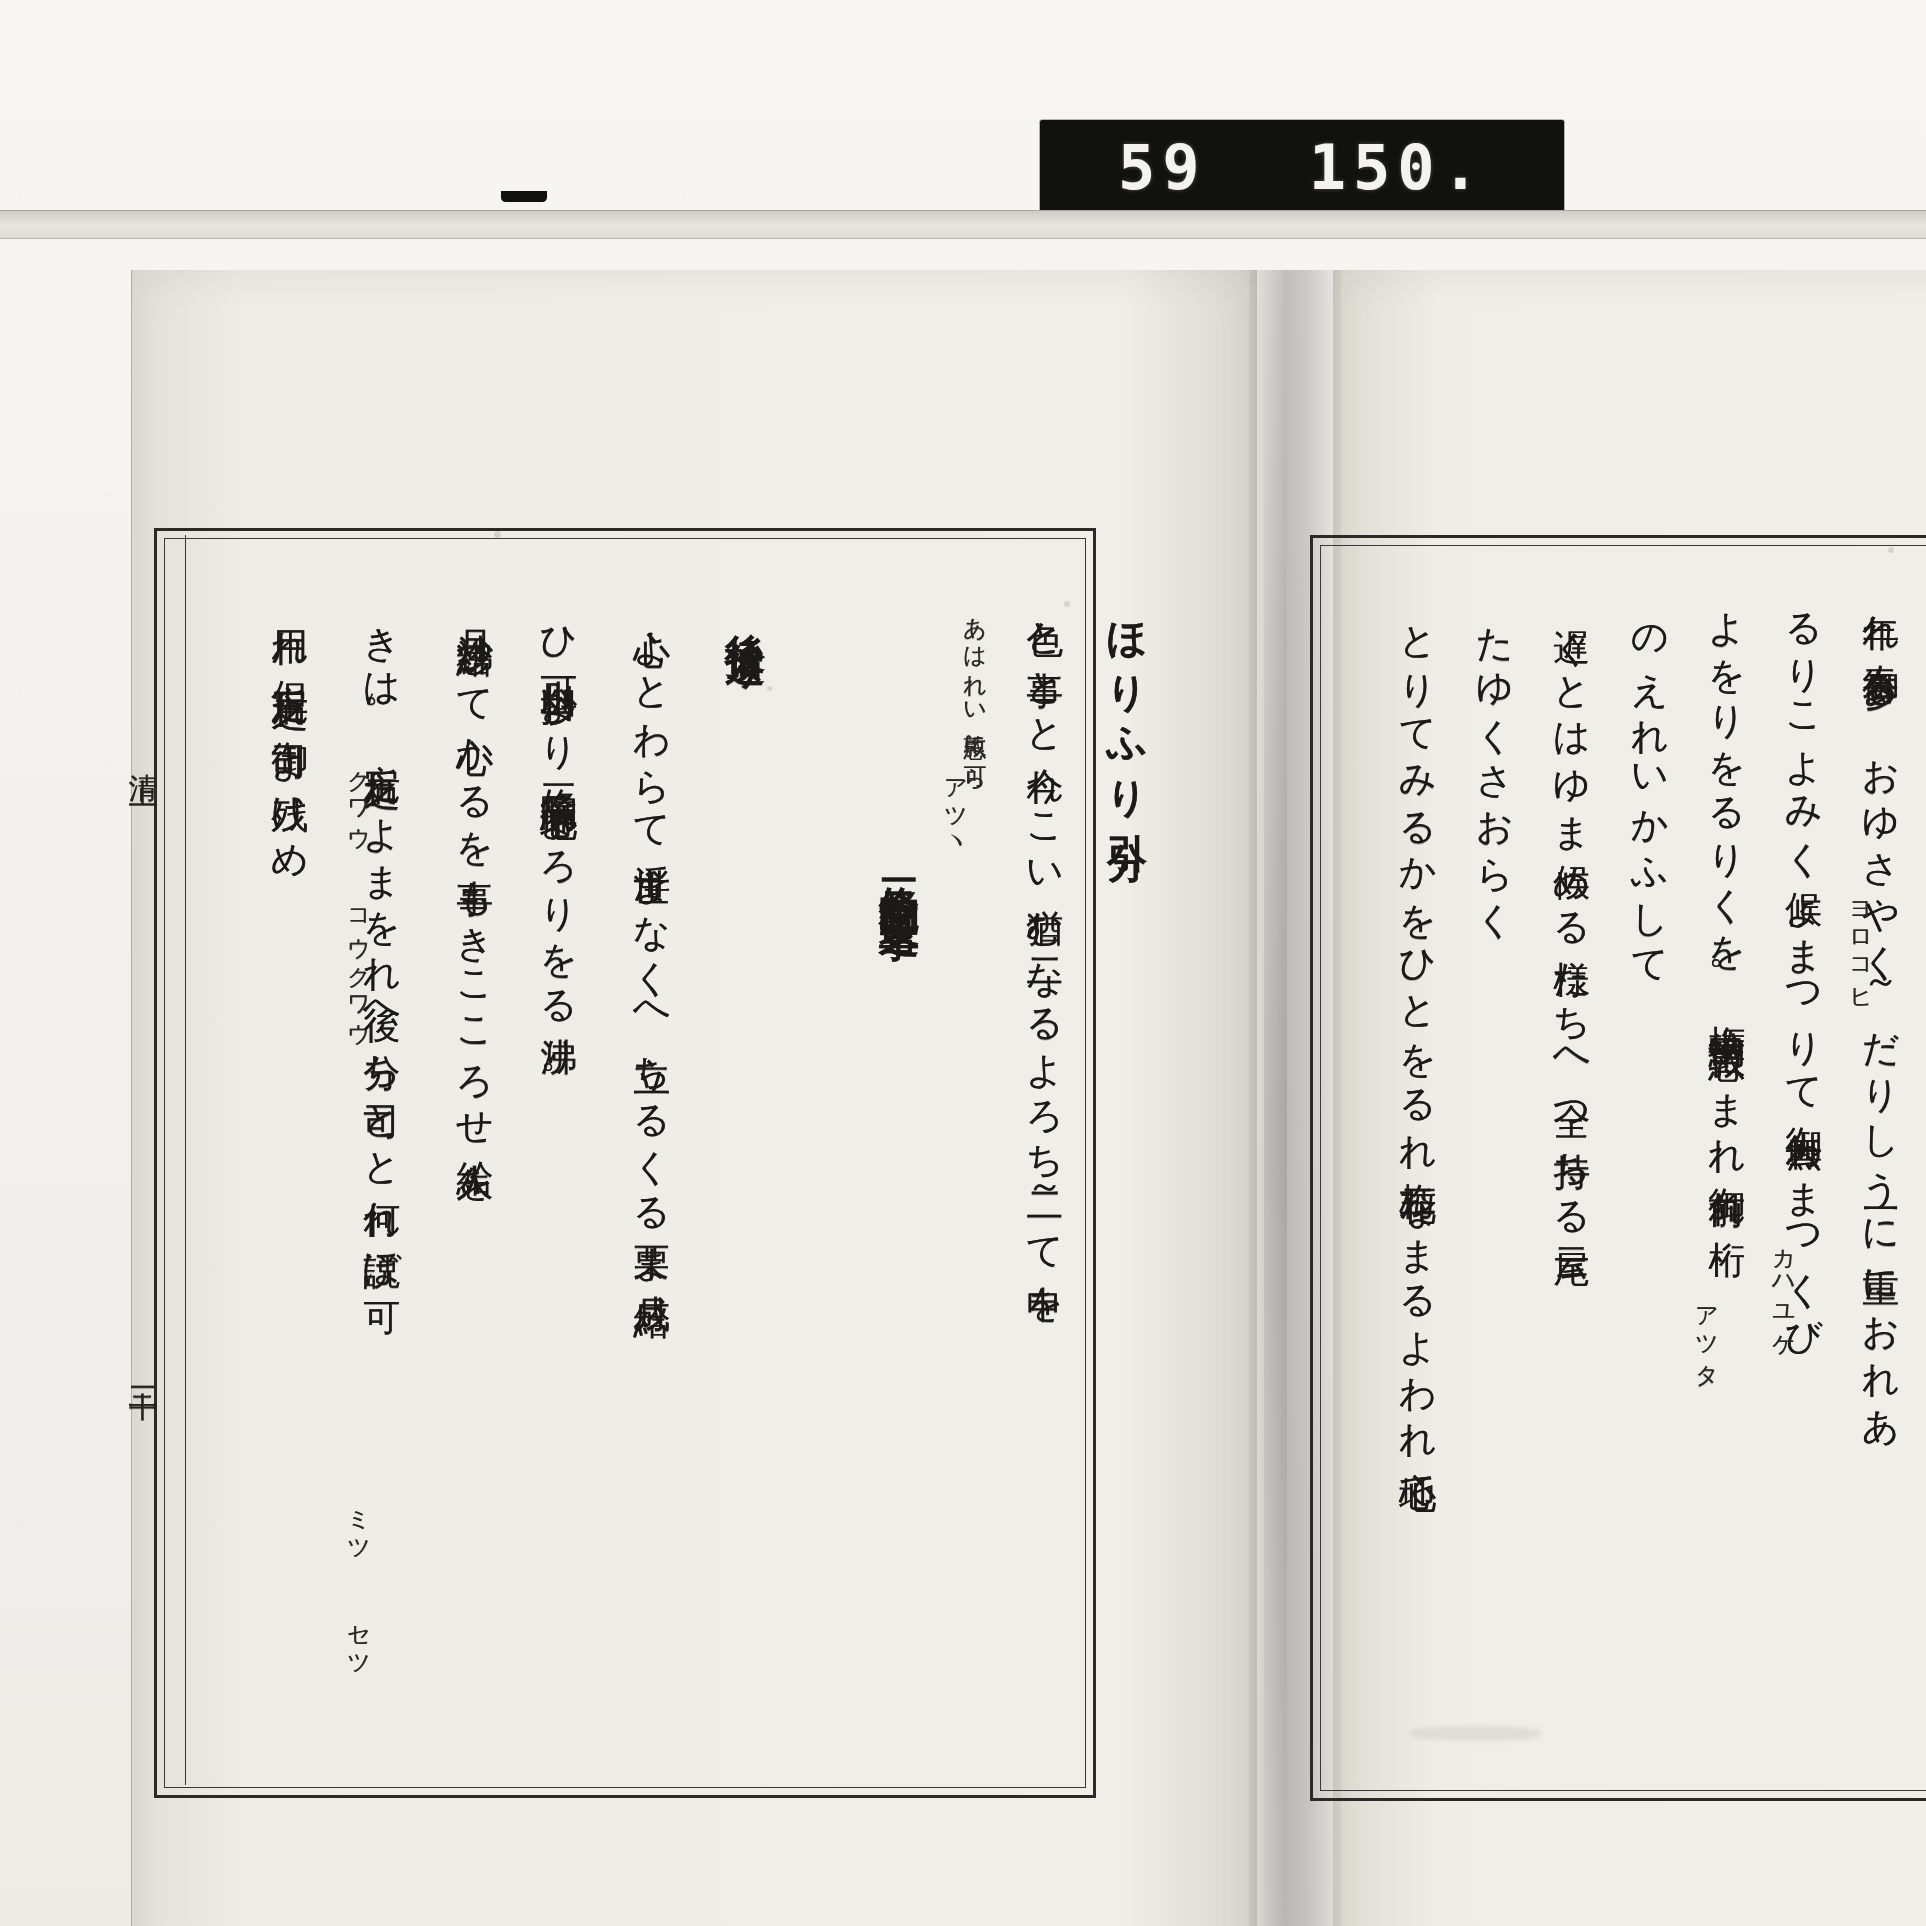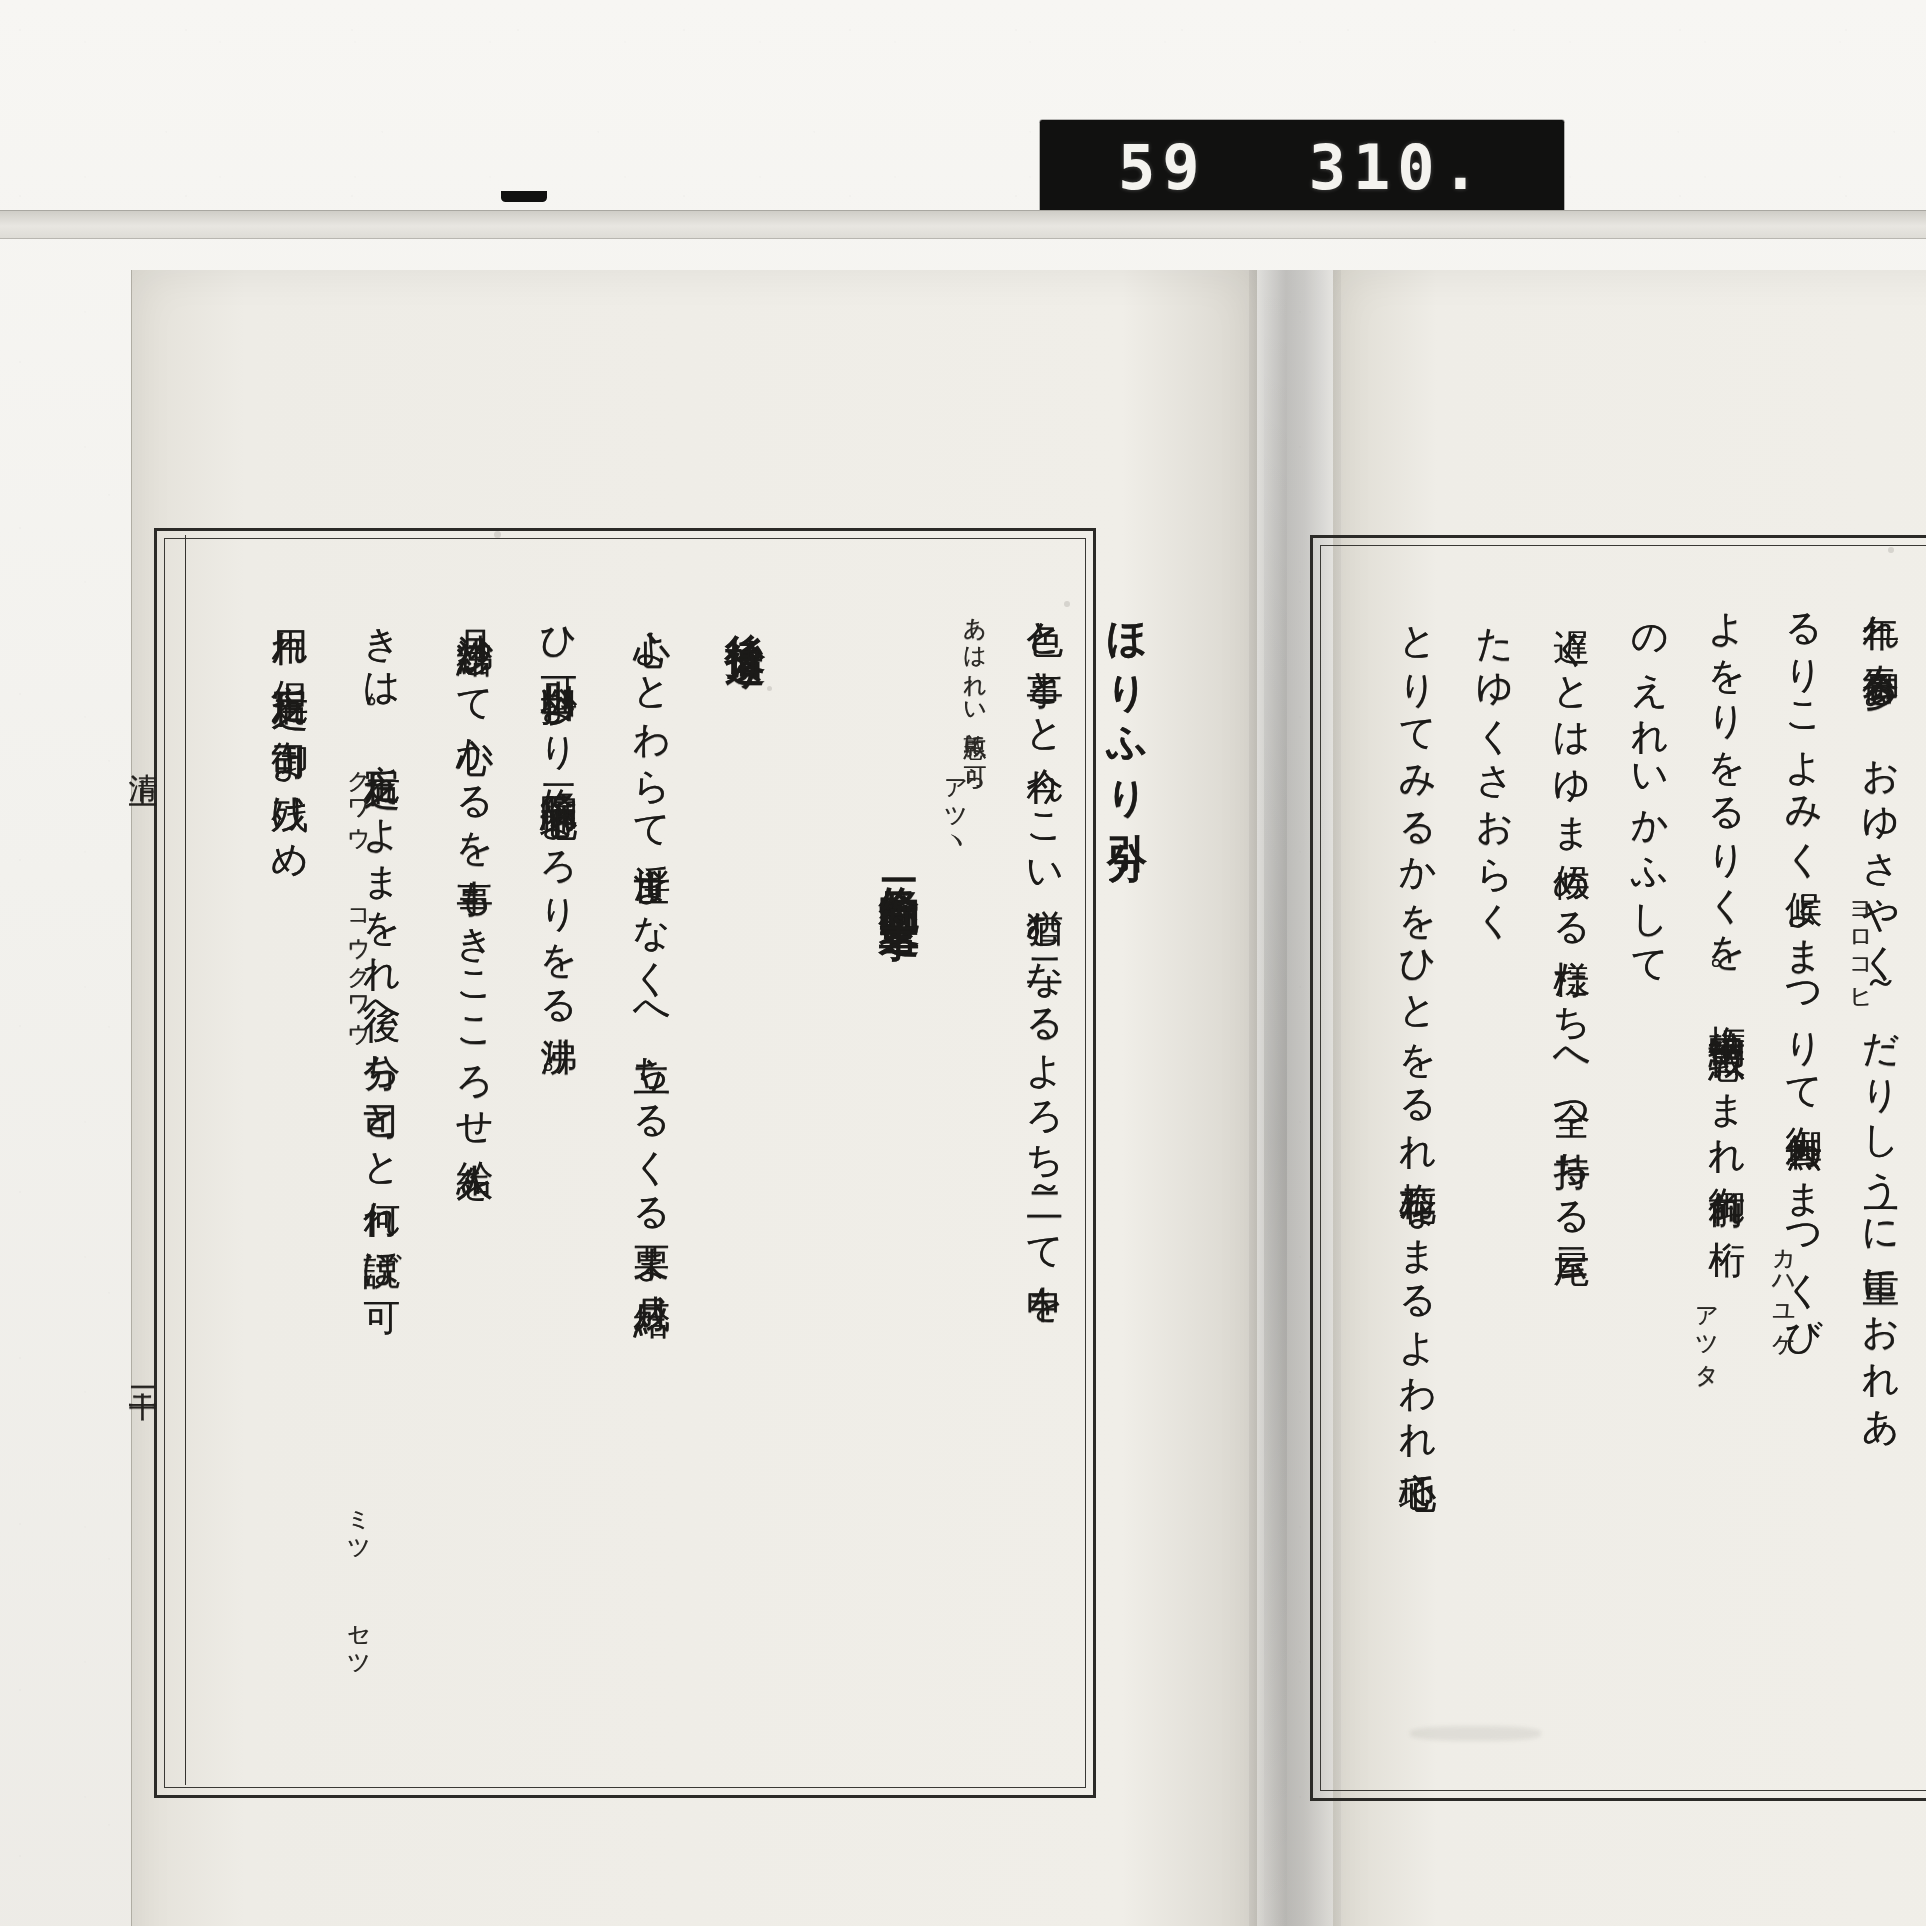--- a/index.html
+++ b/index.html
@@ -197,21 +197,21 @@
 </head>
 <body>
 
 <div class="scan">
 
   <div class="scan-bg"></div>
   <div class="bg-noise"></div>
 
   <div class="plate">
     <span class="digits">59</span>
-    <span class="digits">310.</span>
+    <span class="digits">150.</span>
   </div>
   <div class="plate-notch"></div>
 
   <div class="edge-band"></div>
 
   <div class="book">
 
     <div class="leaf left"></div>
     <div class="leaf right"></div>
     <div class="gutter"></div>

